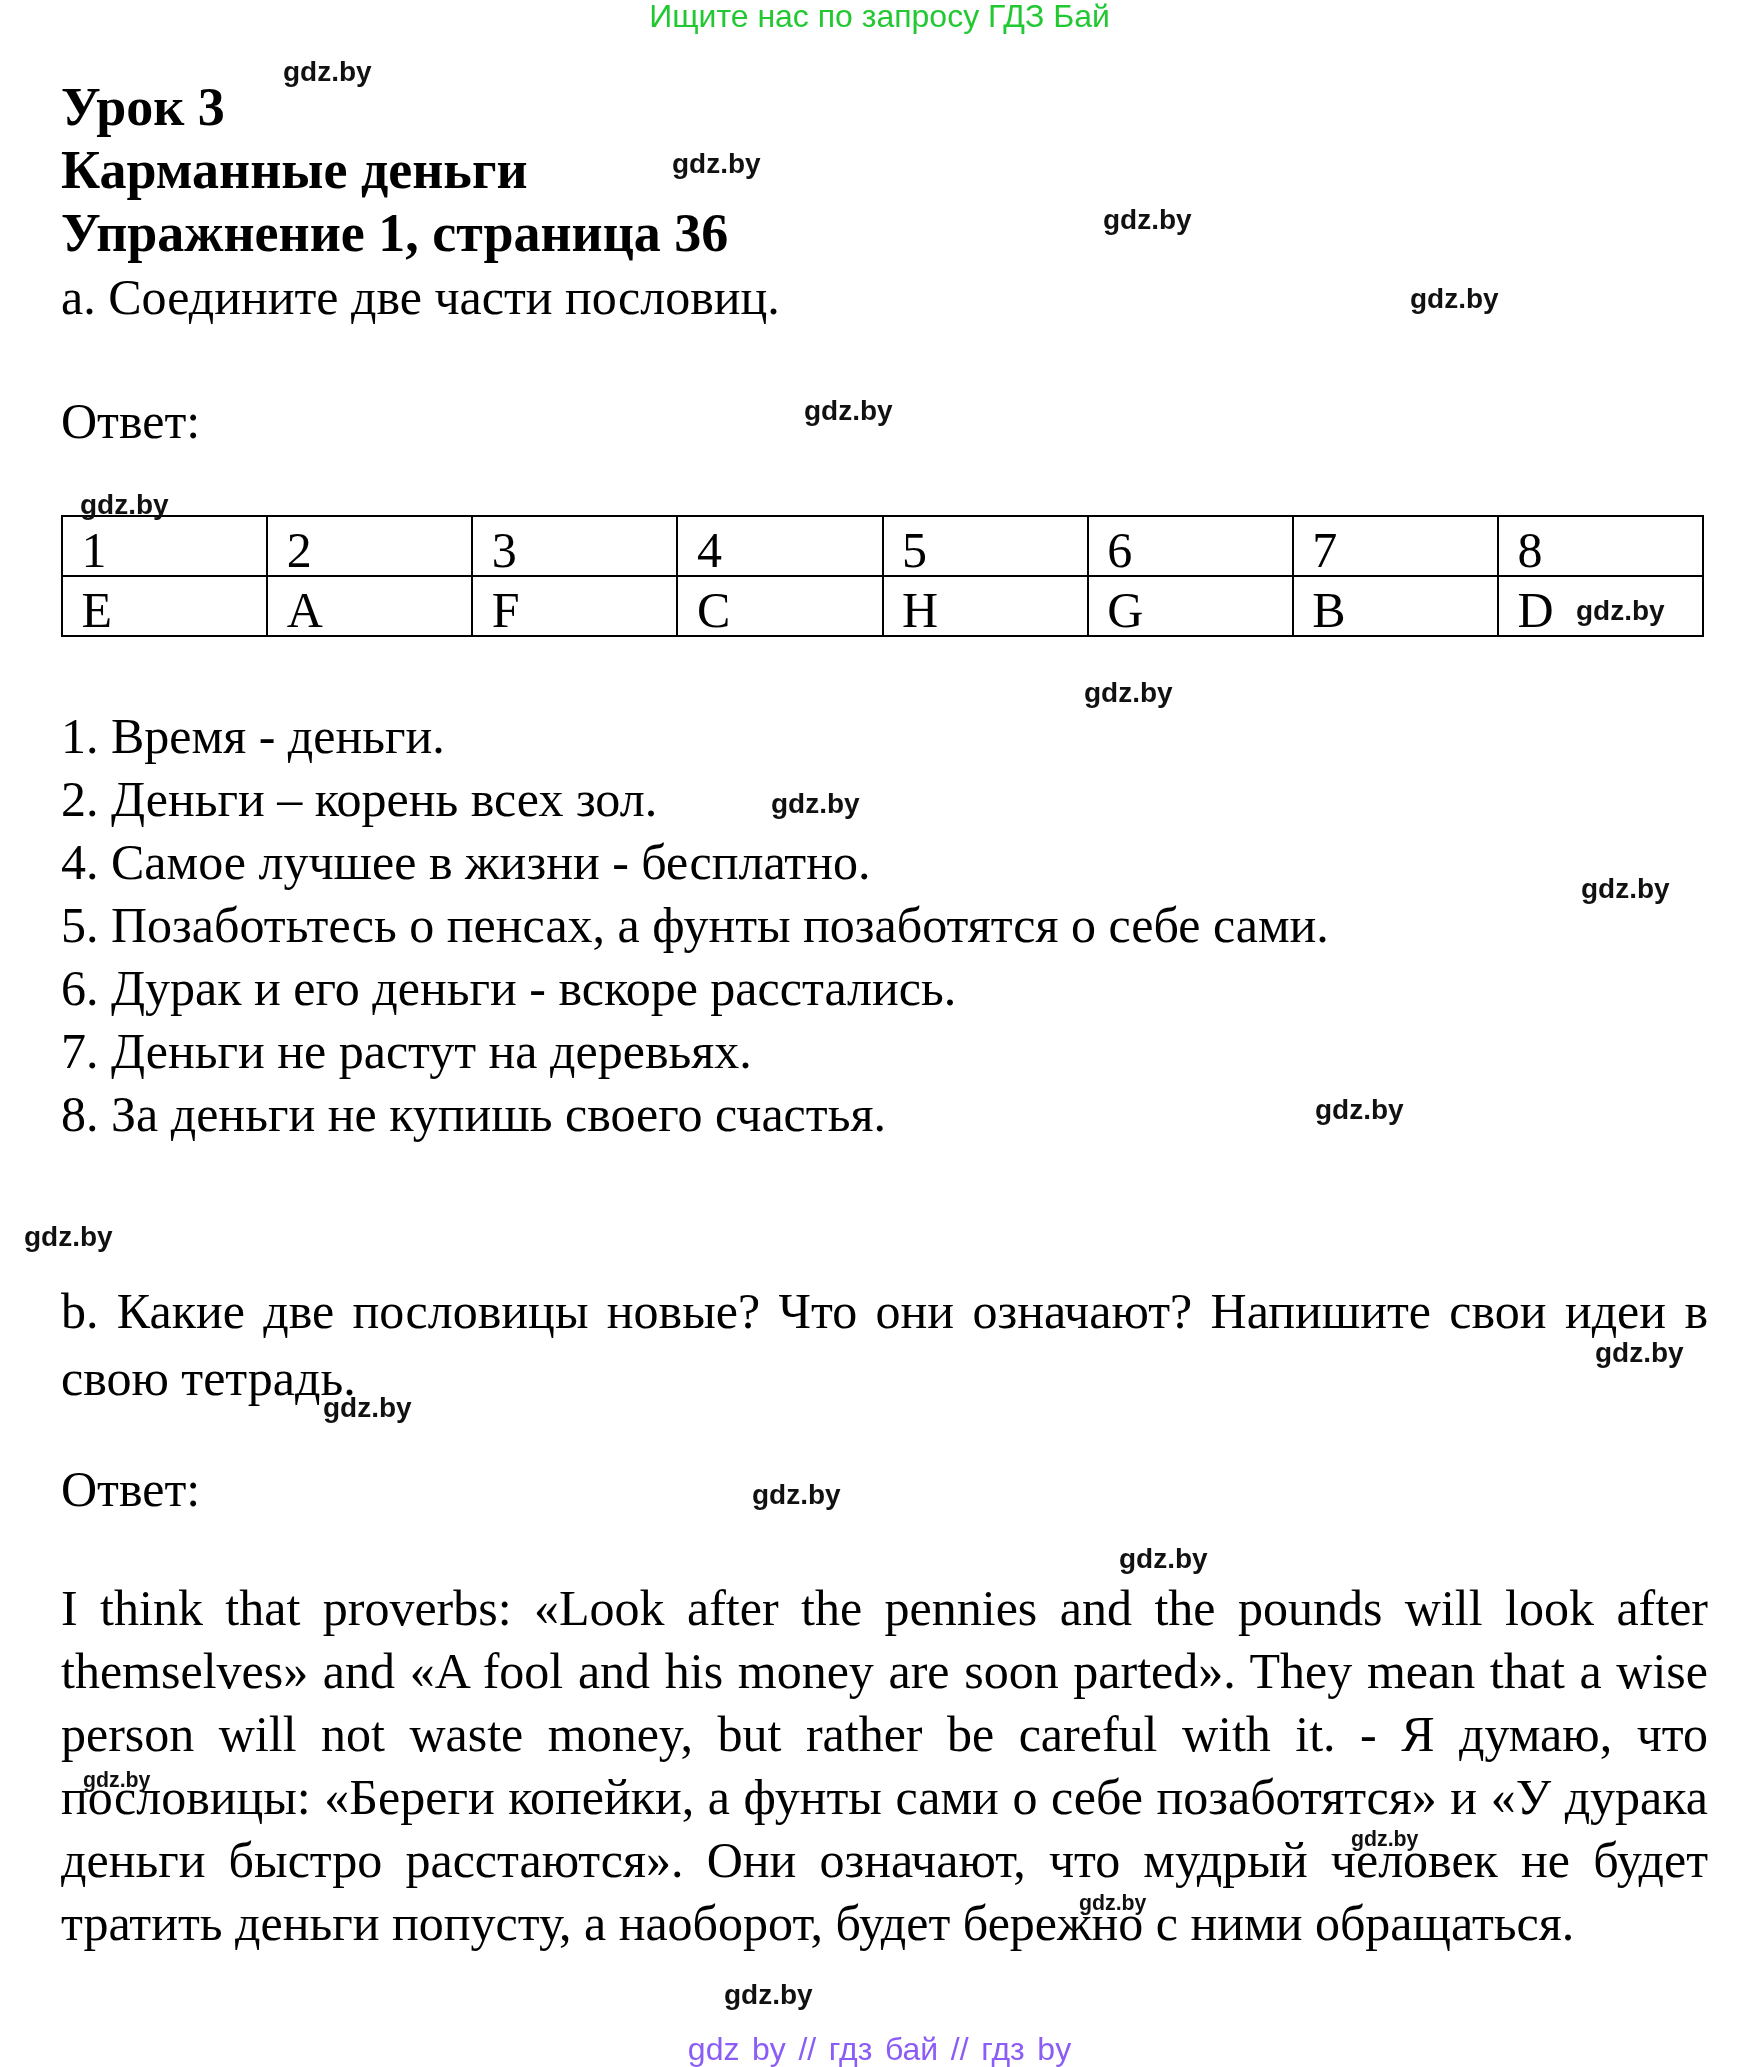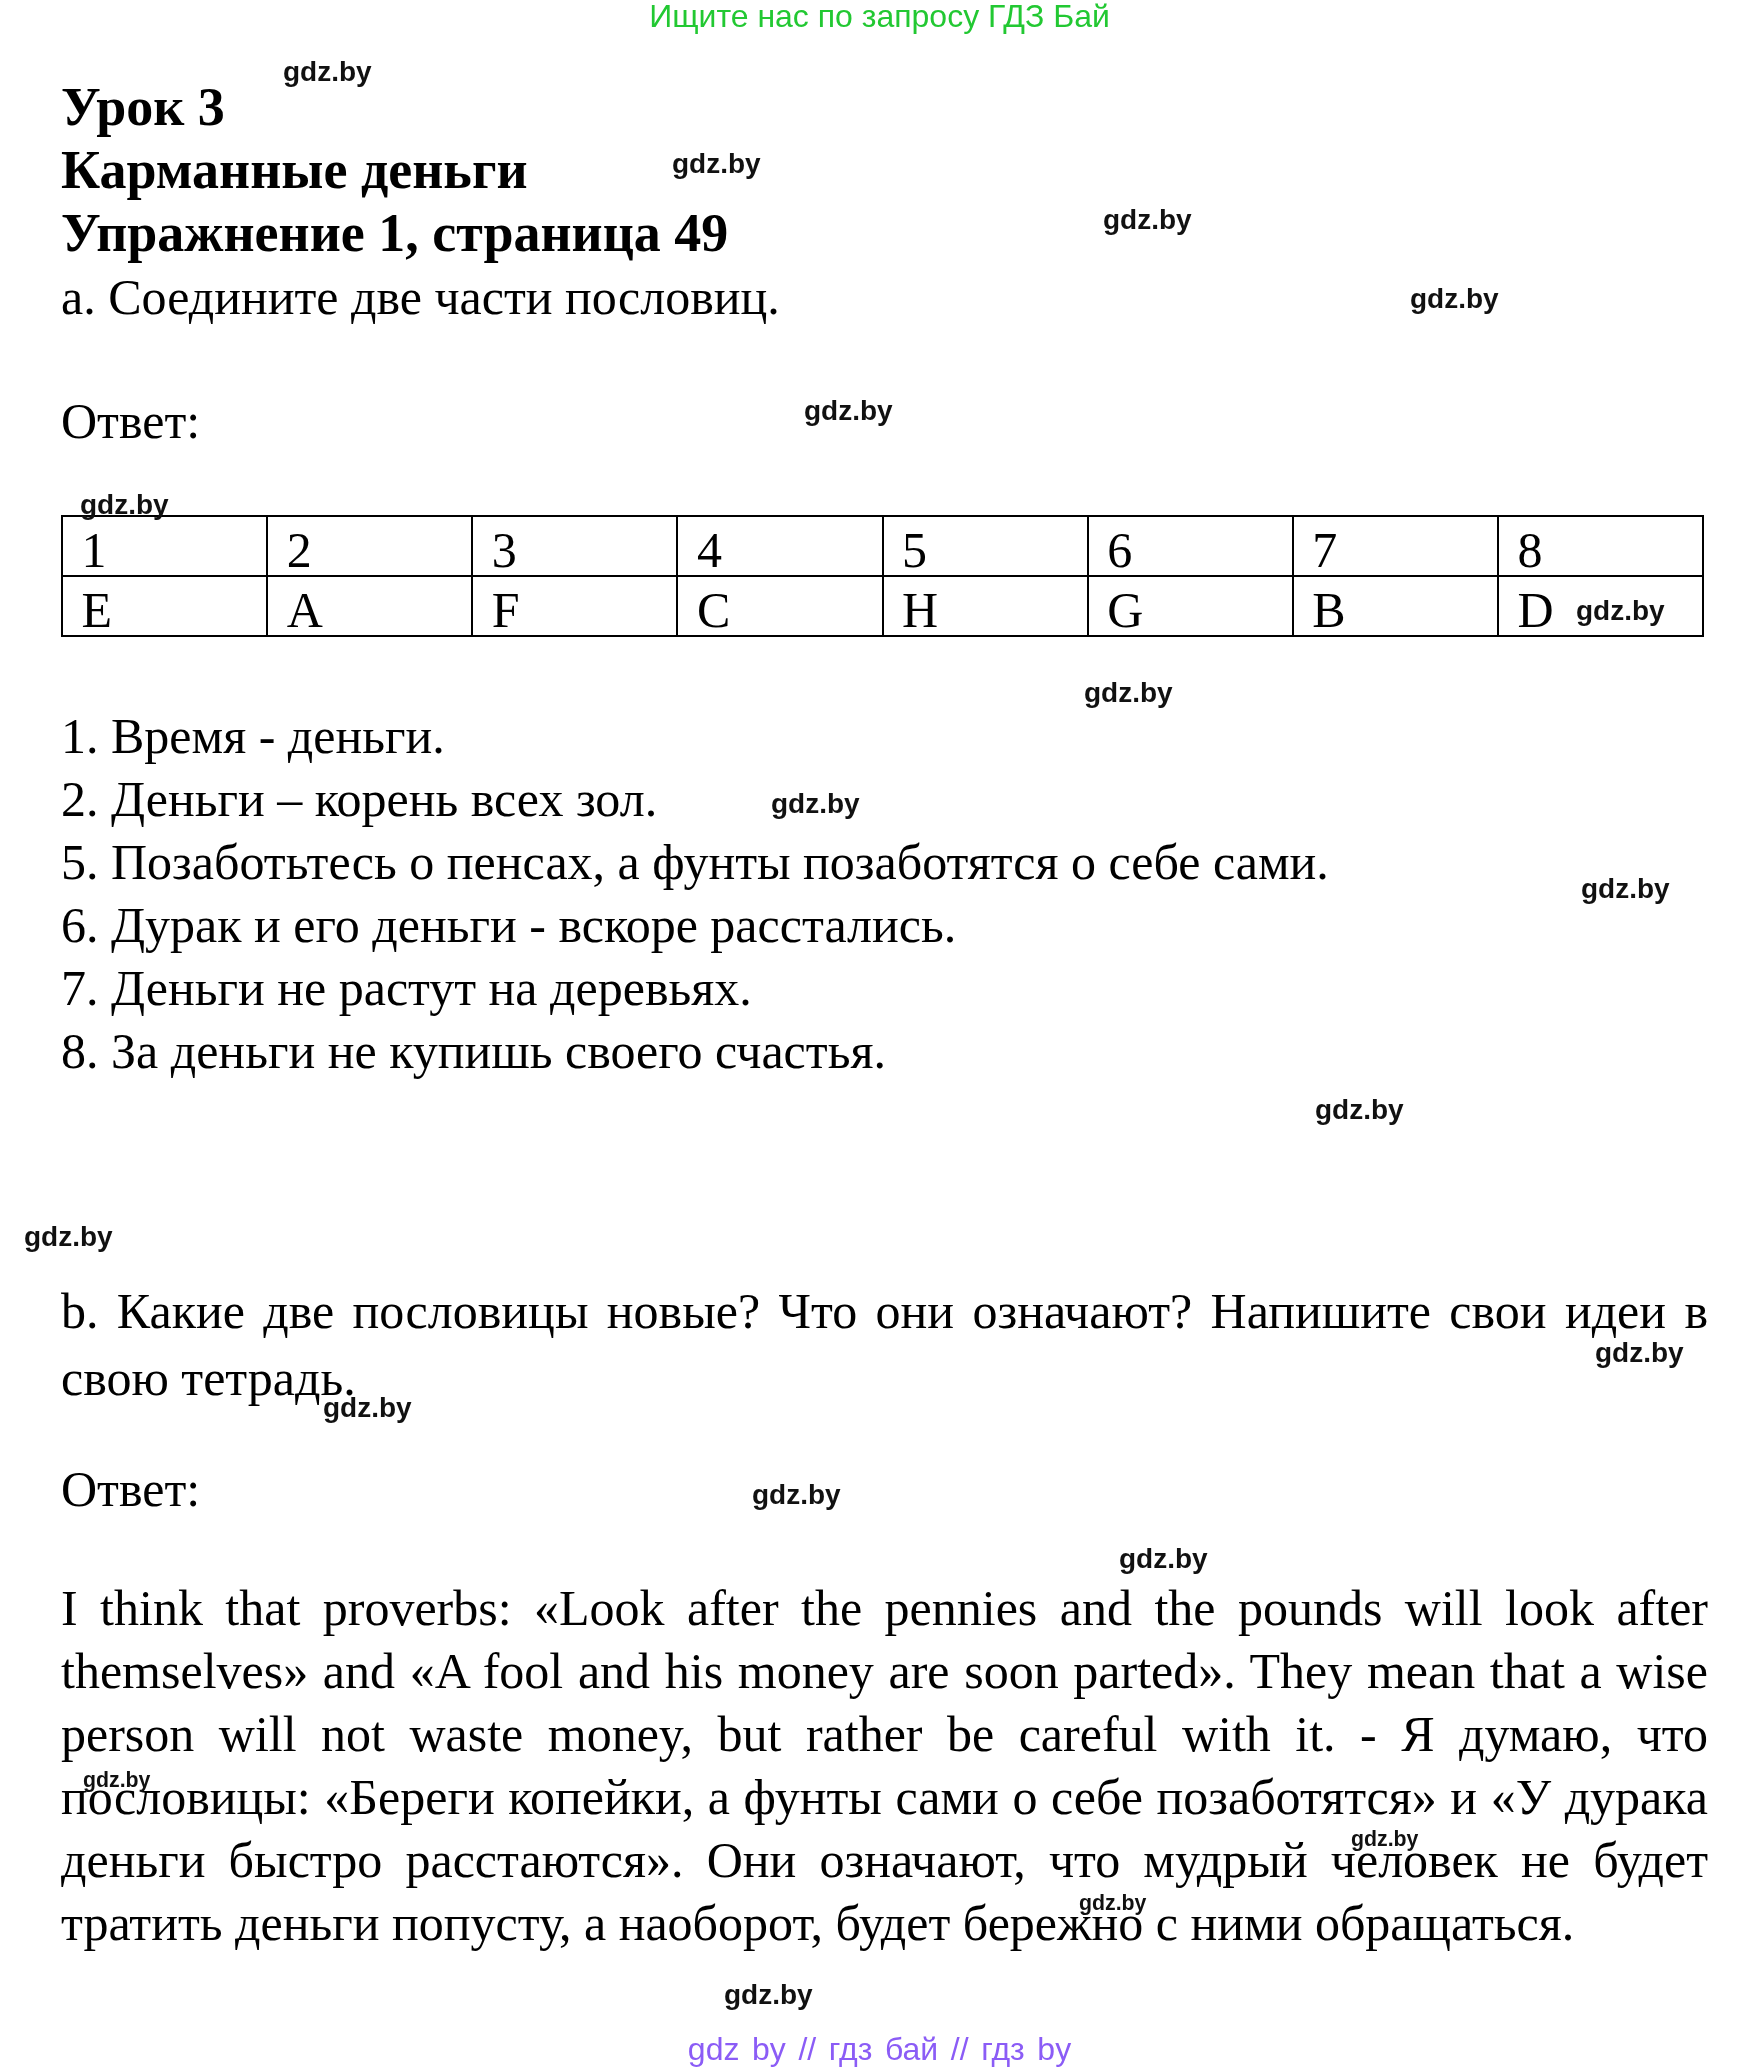--- a/index.html
+++ b/index.html
@@ -27,21 +27,21 @@
   .wm { position: absolute; font-family: "Liberation Sans", "DejaVu Sans", sans-serif; font-size: 28px; line-height: 32px; color: #111; white-space: nowrap; font-weight: bold; }
   .wm.small { font-size: 21.3px; line-height: 24px; }
 </style>
 </head>
 <body>
 
 <div class="abs top-banner sans" style="color:#22c832;">Ищите нас по запросу ГДЗ Бай</div>
 
 <div class="abs h-bold serif" style="top:76px;">Урок 3</div>
 <div class="abs h-bold serif" style="top:139px;">Карманные деньги</div>
-<div class="abs h-bold serif" style="top:202px;">Упражнение 1, страница 49</div>
+<div class="abs h-bold serif" style="top:202px;">Упражнение 1, страница 36</div>
 
 <div class="abs body-line serif" style="top:266px;">a. Соедините две части пословиц.</div>
 <div class="abs body-line serif" style="top:390px;">Ответ:</div>
 
 <table class="answer-table">
   <tbody>
       <tr>
     <td>1</td>
     <td>2</td>
     <td>3</td>
@@ -60,20 +60,21 @@
     <td>G</td>
     <td>B</td>
     <td>D</td>
   </tr>
 </tbody>
   </table>
 
 <ul class="proverbs serif">
   <li>1. Время - деньги.</li>
   <li>2. Деньги – корень всех зол.</li>
+  <li>4. Самое лучшее в жизни - бесплатно.</li>
   <li>5. Позаботьтесь о пенсах, а фунты позаботятся о себе сами.</li>
   <li>6. Дурак и его деньги - вскоре расстались.</li>
   <li>7. Деньги не растут на деревьях.</li>
   <li>8. За деньги не купишь своего счастья.</li>
 </ul>
 
 <p class="para task-b serif">b. Какие две пословицы новые? Что они означают? Напишите свои идеи в свою тетрадь.</p>
 <div class="abs body-line serif" style="top:1458px;">Ответ:</div>
 <p class="para answer-text serif">I think that proverbs: «Look after the pennies and the pounds will look after themselves» and «A fool and his money are soon parted». They mean that a wise person will not waste money, but rather be careful with it. - Я думаю, что пословицы: «Береги копейки, а фунты сами о себе позаботятся» и «У дурака деньги быстро расстаются». Они означают, что мудрый человек не будет тратить деньги попусту, а наоборот, будет бережно с ними обращаться.</p>
 

